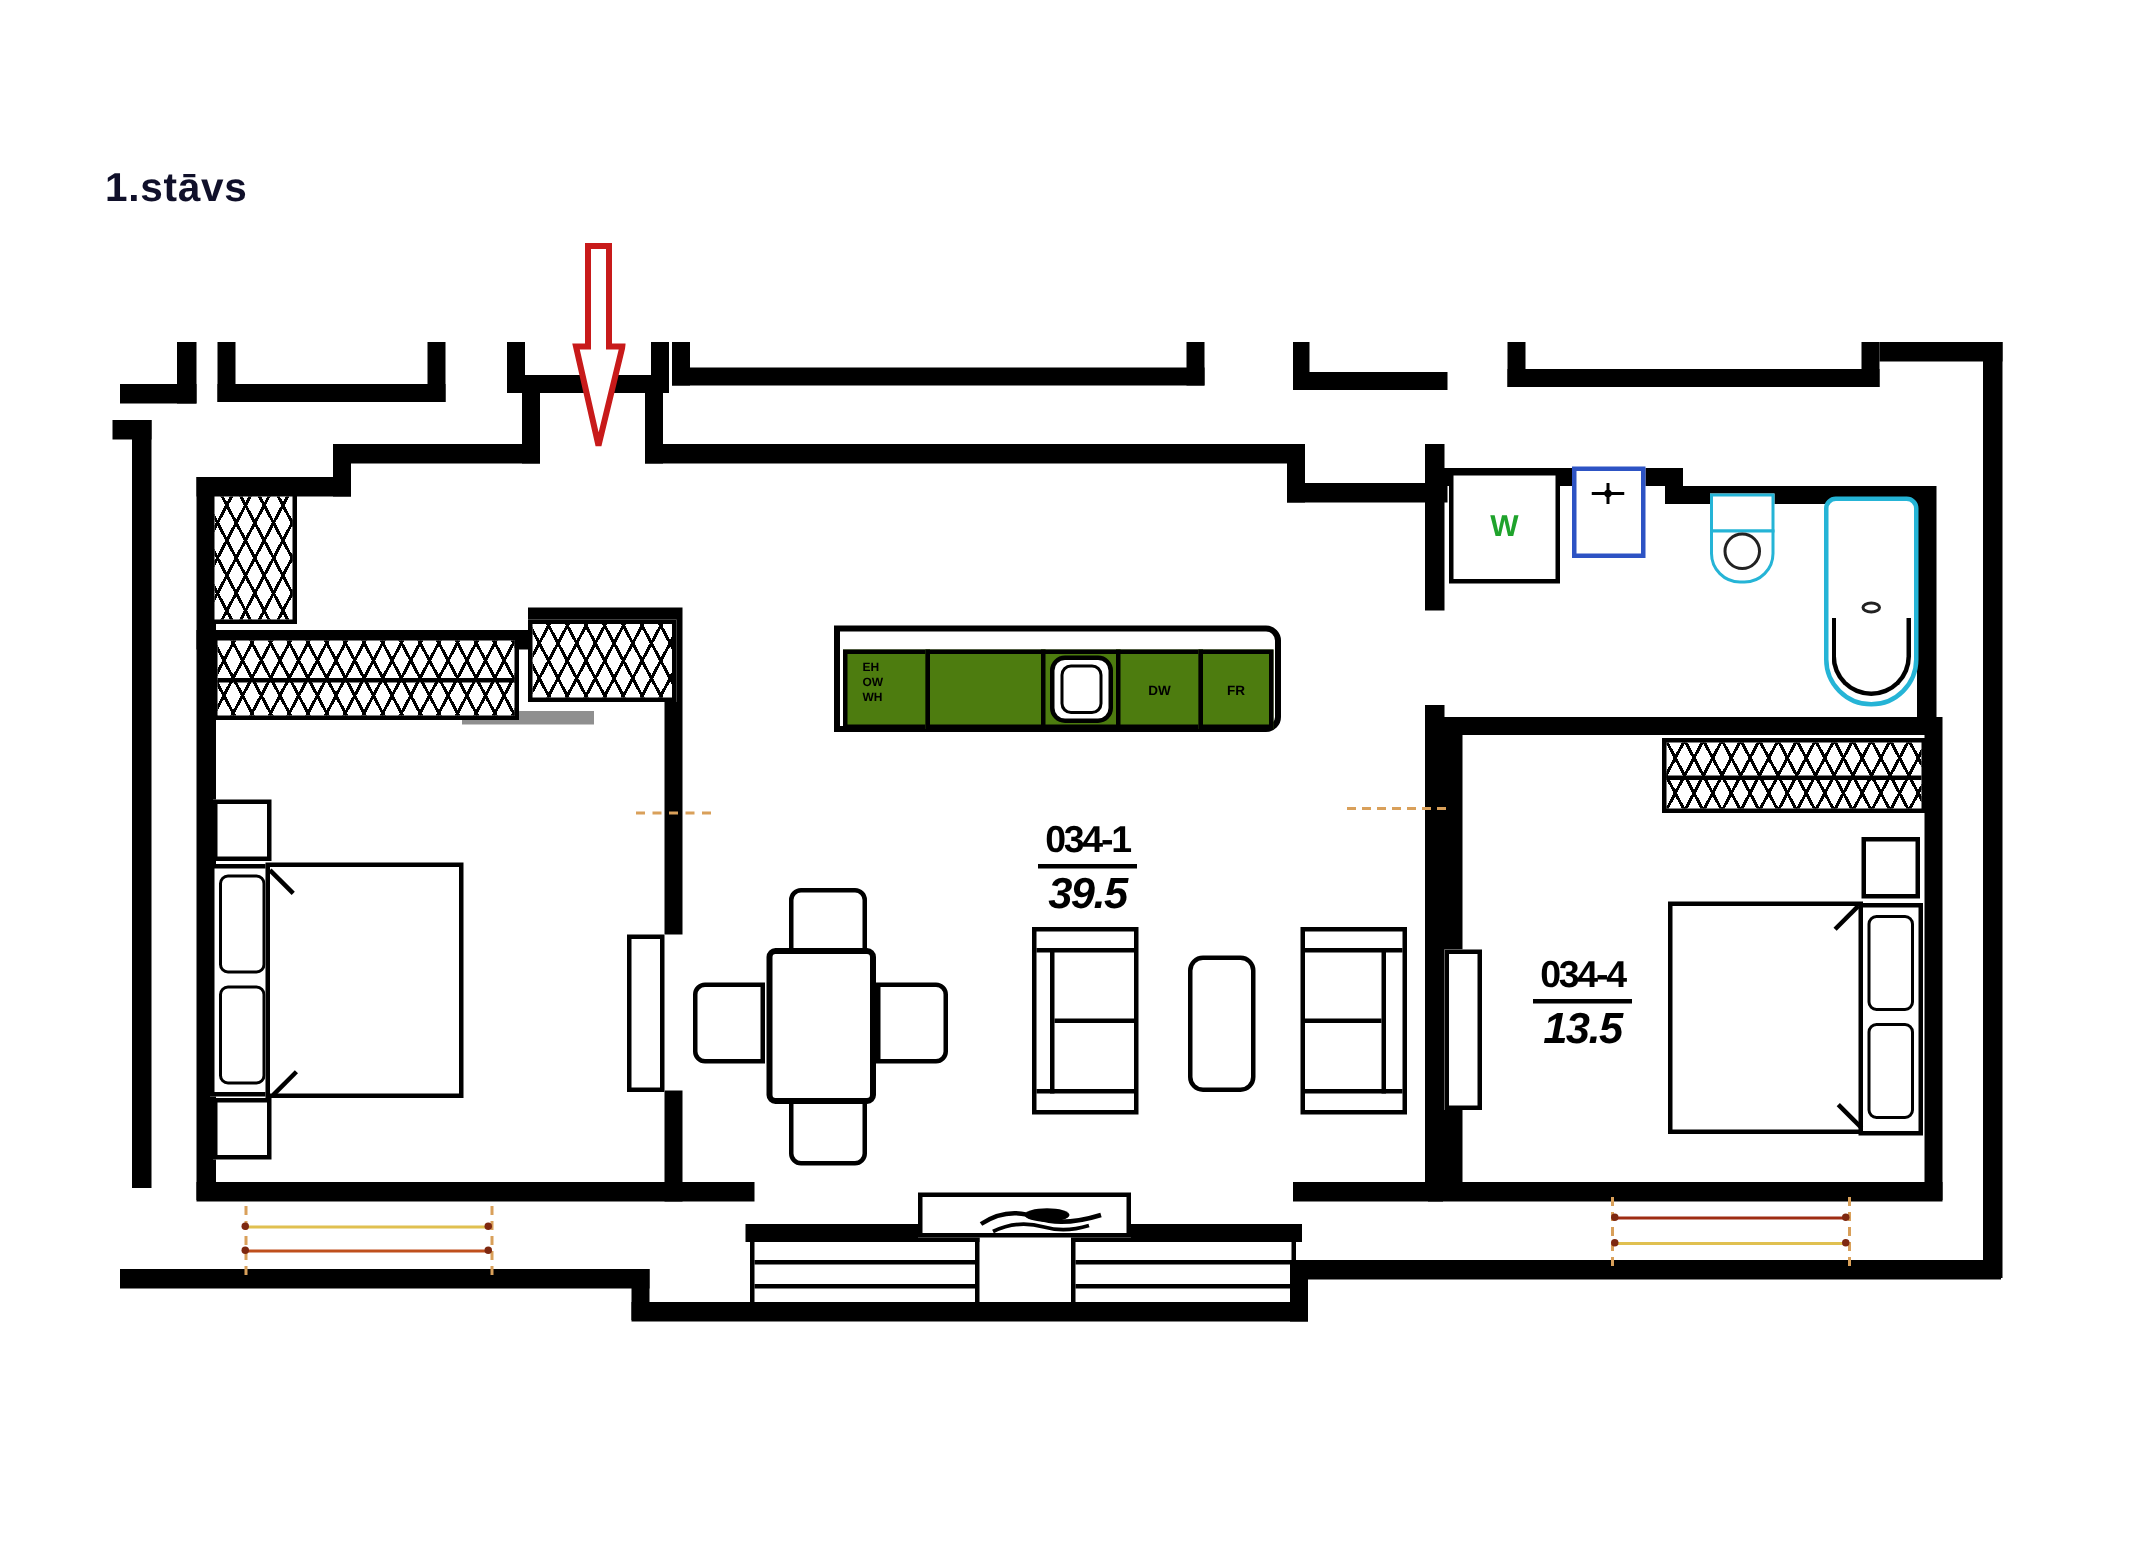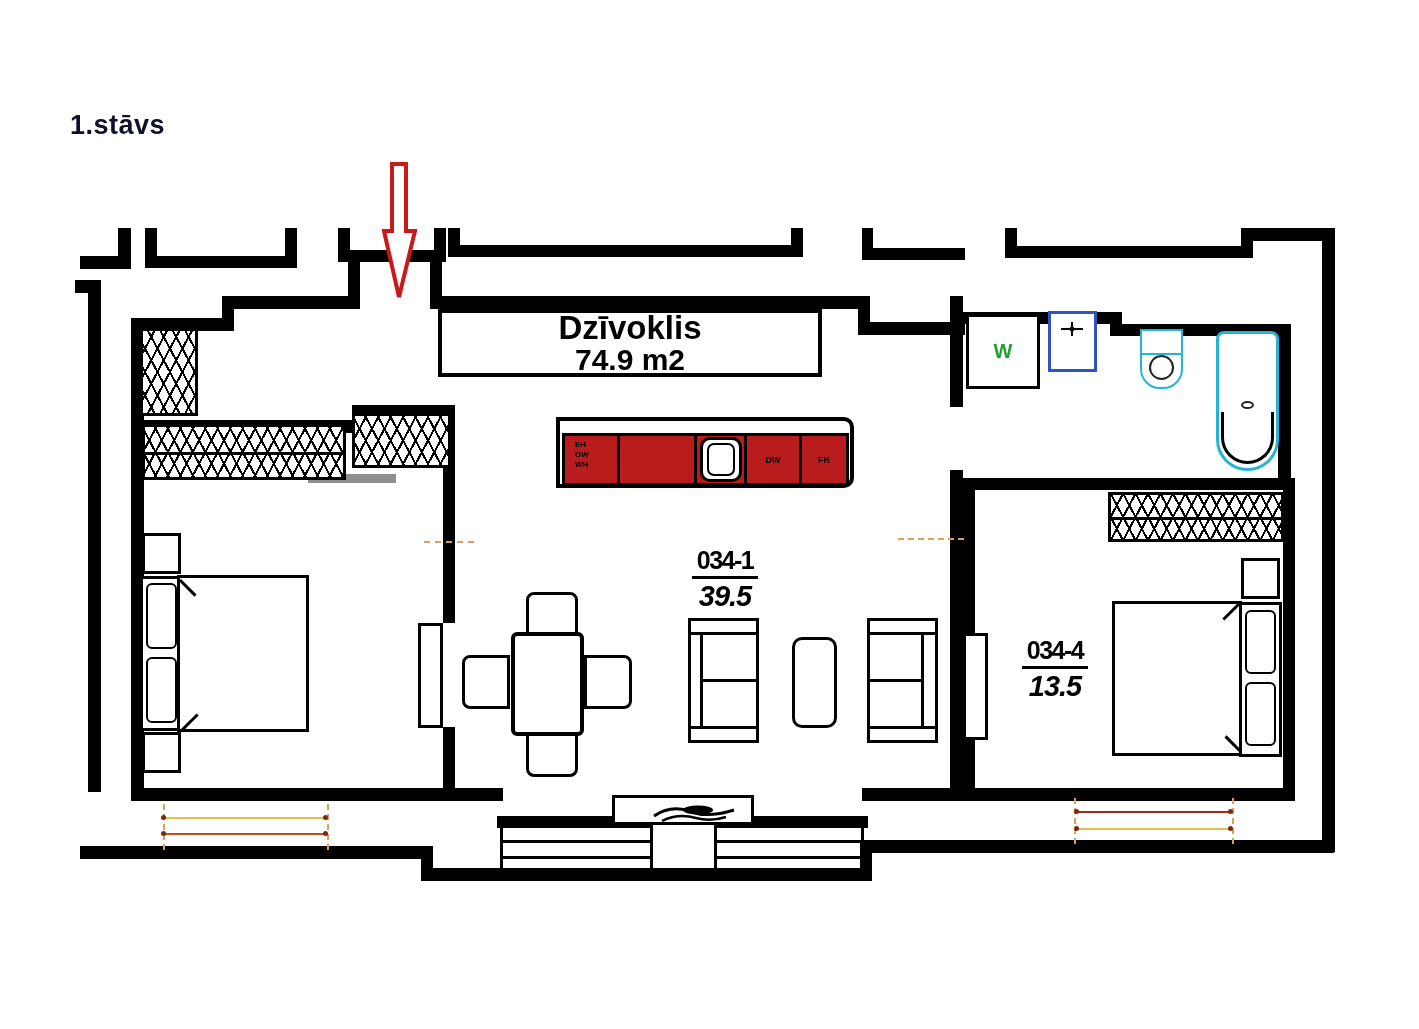--- a/index.html
+++ b/index.html
@@ -13,21 +13,21 @@
     repeating-linear-gradient(62deg,transparent 0 9px,#000 9px 11px),
     repeating-linear-gradient(118deg,transparent 0 9px,#000 9px 11px);}
   .mid{position:absolute;left:0;right:0;top:50%;height:3px;background:#000;}
   .floor-label{position:absolute;left:70px;top:110px;font-size:27px;font-weight:bold;color:#10102a;letter-spacing:0.5px;}
   .titlebox{position:absolute;left:438px;top:309px;width:384px;height:68px;border:4px solid #000;background:#fff;box-sizing:border-box;display:flex;flex-direction:column;align-items:center;justify-content:center;line-height:1.02;}
   .titlebox .nm{font-size:33px;font-weight:800;color:#000;}
   .titlebox .ar{font-size:30px;font-weight:800;color:#000;}
   .rlabel{position:absolute;text-align:center;color:#000;}
   .rlabel .num{display:inline-block;font-size:25px;font-weight:bold;letter-spacing:-1.5px;border-bottom:3px solid #000;padding:0 5px 1px 5px;}
   .rlabel .area{font-size:29px;font-weight:bold;font-style:italic;letter-spacing:-1px;margin-top:1px;}
-  .ksec{position:absolute;background:#b91c1c;border:3px solid #000;box-sizing:border-box;}
+  .ksec{position:absolute;background:#4d7c0f;border:3px solid #000;box-sizing:border-box;}
   .ktxt{font-size:8px;font-weight:bold;line-height:1.25;padding:4px 0 0 10px;color:#000;}
   .kdw{display:flex;align-items:center;justify-content:center;font-size:9px;font-weight:bold;color:#000;}
   .tick{position:absolute;width:0;border-left:2px dashed #d9a05a;}
   .dline{position:absolute;height:0;border-top:2px dashed #d9a05a;}
   .dot{position:absolute;width:5px;height:5px;border-radius:50%;background:#7e2810;}
   .cl{position:absolute;}
   .washer{position:absolute;left:966px;top:314px;width:74px;height:75px;border:3px solid #000;box-sizing:border-box;background:#fff;display:flex;align-items:center;justify-content:center;font-size:20px;font-weight:bold;}
   .graybar{position:absolute;background:#8f8f8f;}
 </style>
 </head>
@@ -189,24 +189,20 @@
   <svg class="cl" style="left:648px;top:800px" width="92" height="26" viewBox="0 0 92 26">
     <path d="M6 16 q18 -12 38 -4 q16 6 42 -2" stroke="#000" stroke-width="3" fill="none"></path>
     <path d="M14 21 q16 -8 34 -3 q14 4 30 -1" stroke="#000" stroke-width="2.5" fill="none"></path>
     <ellipse cx="50" cy="10" rx="15" ry="4.5" fill="#000"></ellipse>
   </svg>
 
   <svg class="cl" style="left:381px;top:161px" width="36" height="140" viewBox="0 0 36 140">
     <path d="M11 3 L25 3 L25 70 L34 70 L18 136 L3 70 L11 70 Z" fill="#ffffff" stroke="#c81a1a" stroke-width="4" stroke-linejoin="miter"></path>
   </svg>
 
-  <div class="titlebox">
-    <div class="nm">Dzīvoklis</div>
-    <div class="ar">74.9 m2</div>
-  </div>
 
   <div class="rlabel" style="left:670px;top:546px;width:110px">
     <div class="num">034-1</div>
     <div class="area">39.5</div>
   </div>
   <div class="rlabel" style="left:1000px;top:636px;width:110px">
     <div class="num">034-4</div>
     <div class="area">13.5</div>
   </div>
 

